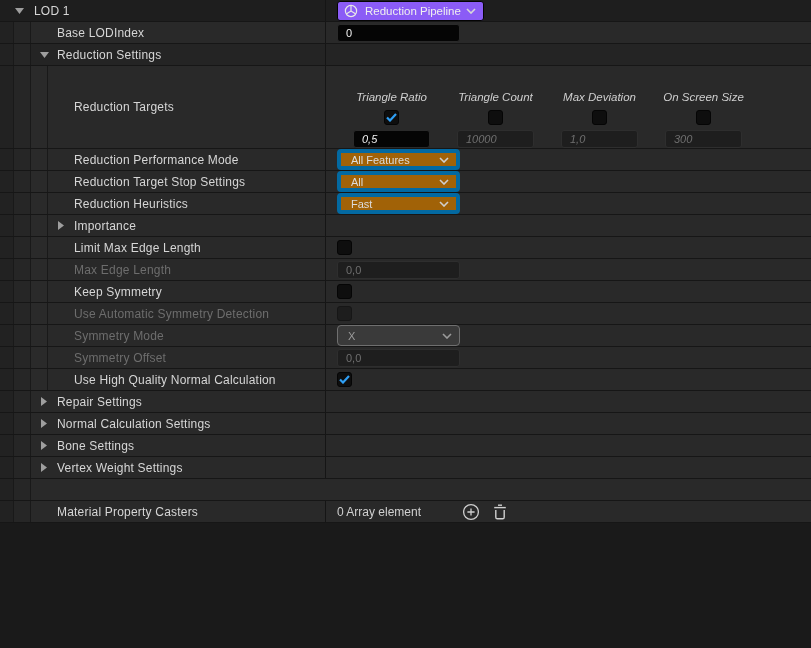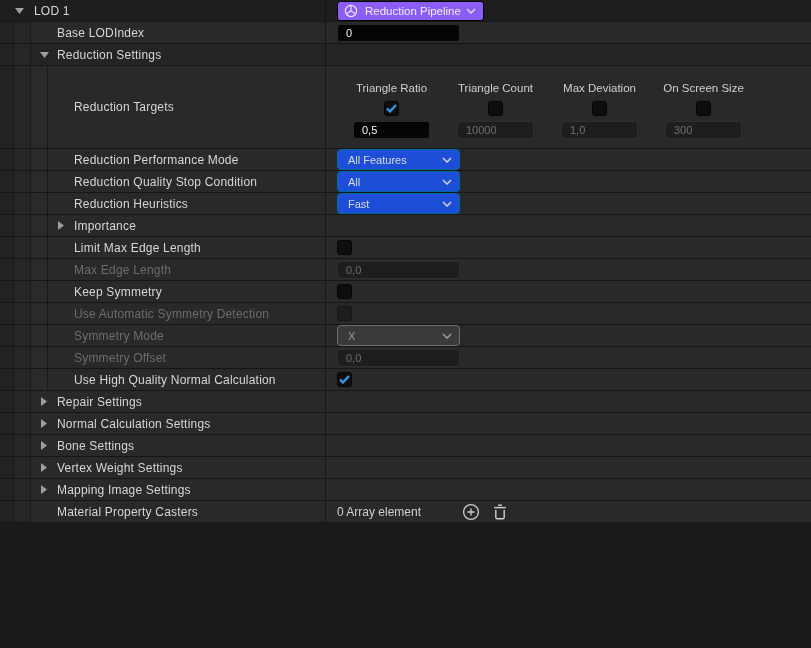--- a/index.html
+++ b/index.html
@@ -25,33 +25,33 @@
   .name.d1{width:312px;}
   .name.d2{width:295px;}
   .name.d3{width:278px;}
   .tw{flex:none;width:12px;margin-left:7px;margin-right:7px;display:flex;align-items:center;justify-content:center;}
   .d0 .tw{margin-left:13px;margin-right:9px;}
   .lbl{font-size:12px;color:#d6d6d6;white-space:nowrap;letter-spacing:.2px;}
   .lbl.dim{color:#6d6d6d;}
   
   .value{flex:1;display:flex;align-items:center;padding-left:11px;min-width:0;}
   
-  .combo{width:123px;height:21px;background:#1d4ed8;border:1px solid #0369a1;border-radius:4px;display:flex;align-items:center;}
+  .combo{width:123px;height:21px;background:#a16207;border:4px solid #0369a1;border-radius:4px;display:flex;align-items:center;}
   .combo .ctext{margin-left:10px;font-size:11px;color:#dcdcdc;flex:1;white-space:nowrap;}
   .combo .chev{margin-right:7px;flex:none;display:flex;}
   .combo.disabled{background:#3a3a3a;border:1px solid #6f6f6f;}
   .combo.disabled .ctext{color:#9b9b9b;}
   
   .tinput{width:123px;height:18px;background:#050505;border:1px solid #2a2a2a;border-radius:3px;display:flex;align-items:center;padding-left:8px;font-size:11px;color:#f2f2f2;white-space:nowrap;}
   .tinput.disabled{background:#1e1e1e;border-color:#2e2e2e;color:#6f6f6f;}
   
   .cb{width:15px;height:15px;background:#0e0e0e;border:1px solid #050505;border-radius:3px;display:flex;align-items:center;justify-content:center;flex:none;}
   .cb.disabled{background:#1d1d1d;border-color:#161616;}
   
-  .value.targets{padding-left:27px;align-items:center;padding-top:7px;}
+  .value.targets{padding-left:27px;align-items:flex-end;padding-top:7px;font-style:italic;}
   .tcol{width:77px;margin-right:27px;display:flex;flex-direction:column;align-items:center;flex:none;}
   .tcol .hlbl{font-size:11.5px;color:#cfcfcf;white-space:nowrap;height:15px;}
   .tcol .cb{margin:4px 0 5px 0;}
   .tcol .tinput{width:77px;}
   
   .pipeline{width:147px;height:20px;background:#8b5cf6;border:1px solid #040404;border-radius:3px;display:flex;align-items:center;}
   .pipeline .picon{margin-left:6px;display:flex;flex:none;}
   .pipeline .ptext{margin-left:7px;font-size:11.5px;color:#efefef;flex:1;white-space:nowrap;}
   .pipeline .chev{margin-right:7px;display:flex;flex:none;}
   
@@ -172,21 +172,21 @@
       </div>
     </div>
   </div>
 
   <div class="row">
     <div class="g g1"></div>
     <div class="g g2"></div>
     <div class="g g3"></div>
     <div class="name d3">
       <span class="tw"></span>
-      <span class="lbl">Reduction Quality Stop Condition</span>
+      <span class="lbl">Reduction Target Stop Settings</span>
     </div>
     <div class="value">
       <div class="combo">
         <span class="ctext">All</span>
         <span class="chev">
           <svg width="10" height="6" viewBox="0 0 10 6">
               <polyline points="1,1 5,5 9,1" fill="none" stroke="#cfcfcf" stroke-width="1.6"></polyline>
             </svg>
         </span>
       </div>
@@ -382,28 +382,20 @@
           </svg>
       </span>
       <span class="lbl">Vertex Weight Settings</span>
     </div>
     <div class="value"></div>
   </div>
 
   <div class="row">
     <div class="g g1"></div>
     <div class="g g2"></div>
-    <div class="name d2">
-      <span class="tw">
-        <svg width="6" height="9" viewBox="0 0 6 9">
-            <polygon points="0,0 6,4.5 0,9" fill="#9e9e9e"></polygon>
-          </svg>
-      </span>
-      <span class="lbl">Mapping Image Settings</span>
-    </div>
     <div class="value"></div>
   </div>
 
   <div class="row">
     <div class="g g1"></div>
     <div class="g g2"></div>
     <div class="name d2">
       <span class="tw"></span>
       <span class="lbl">Material Property Casters</span>
     </div>

